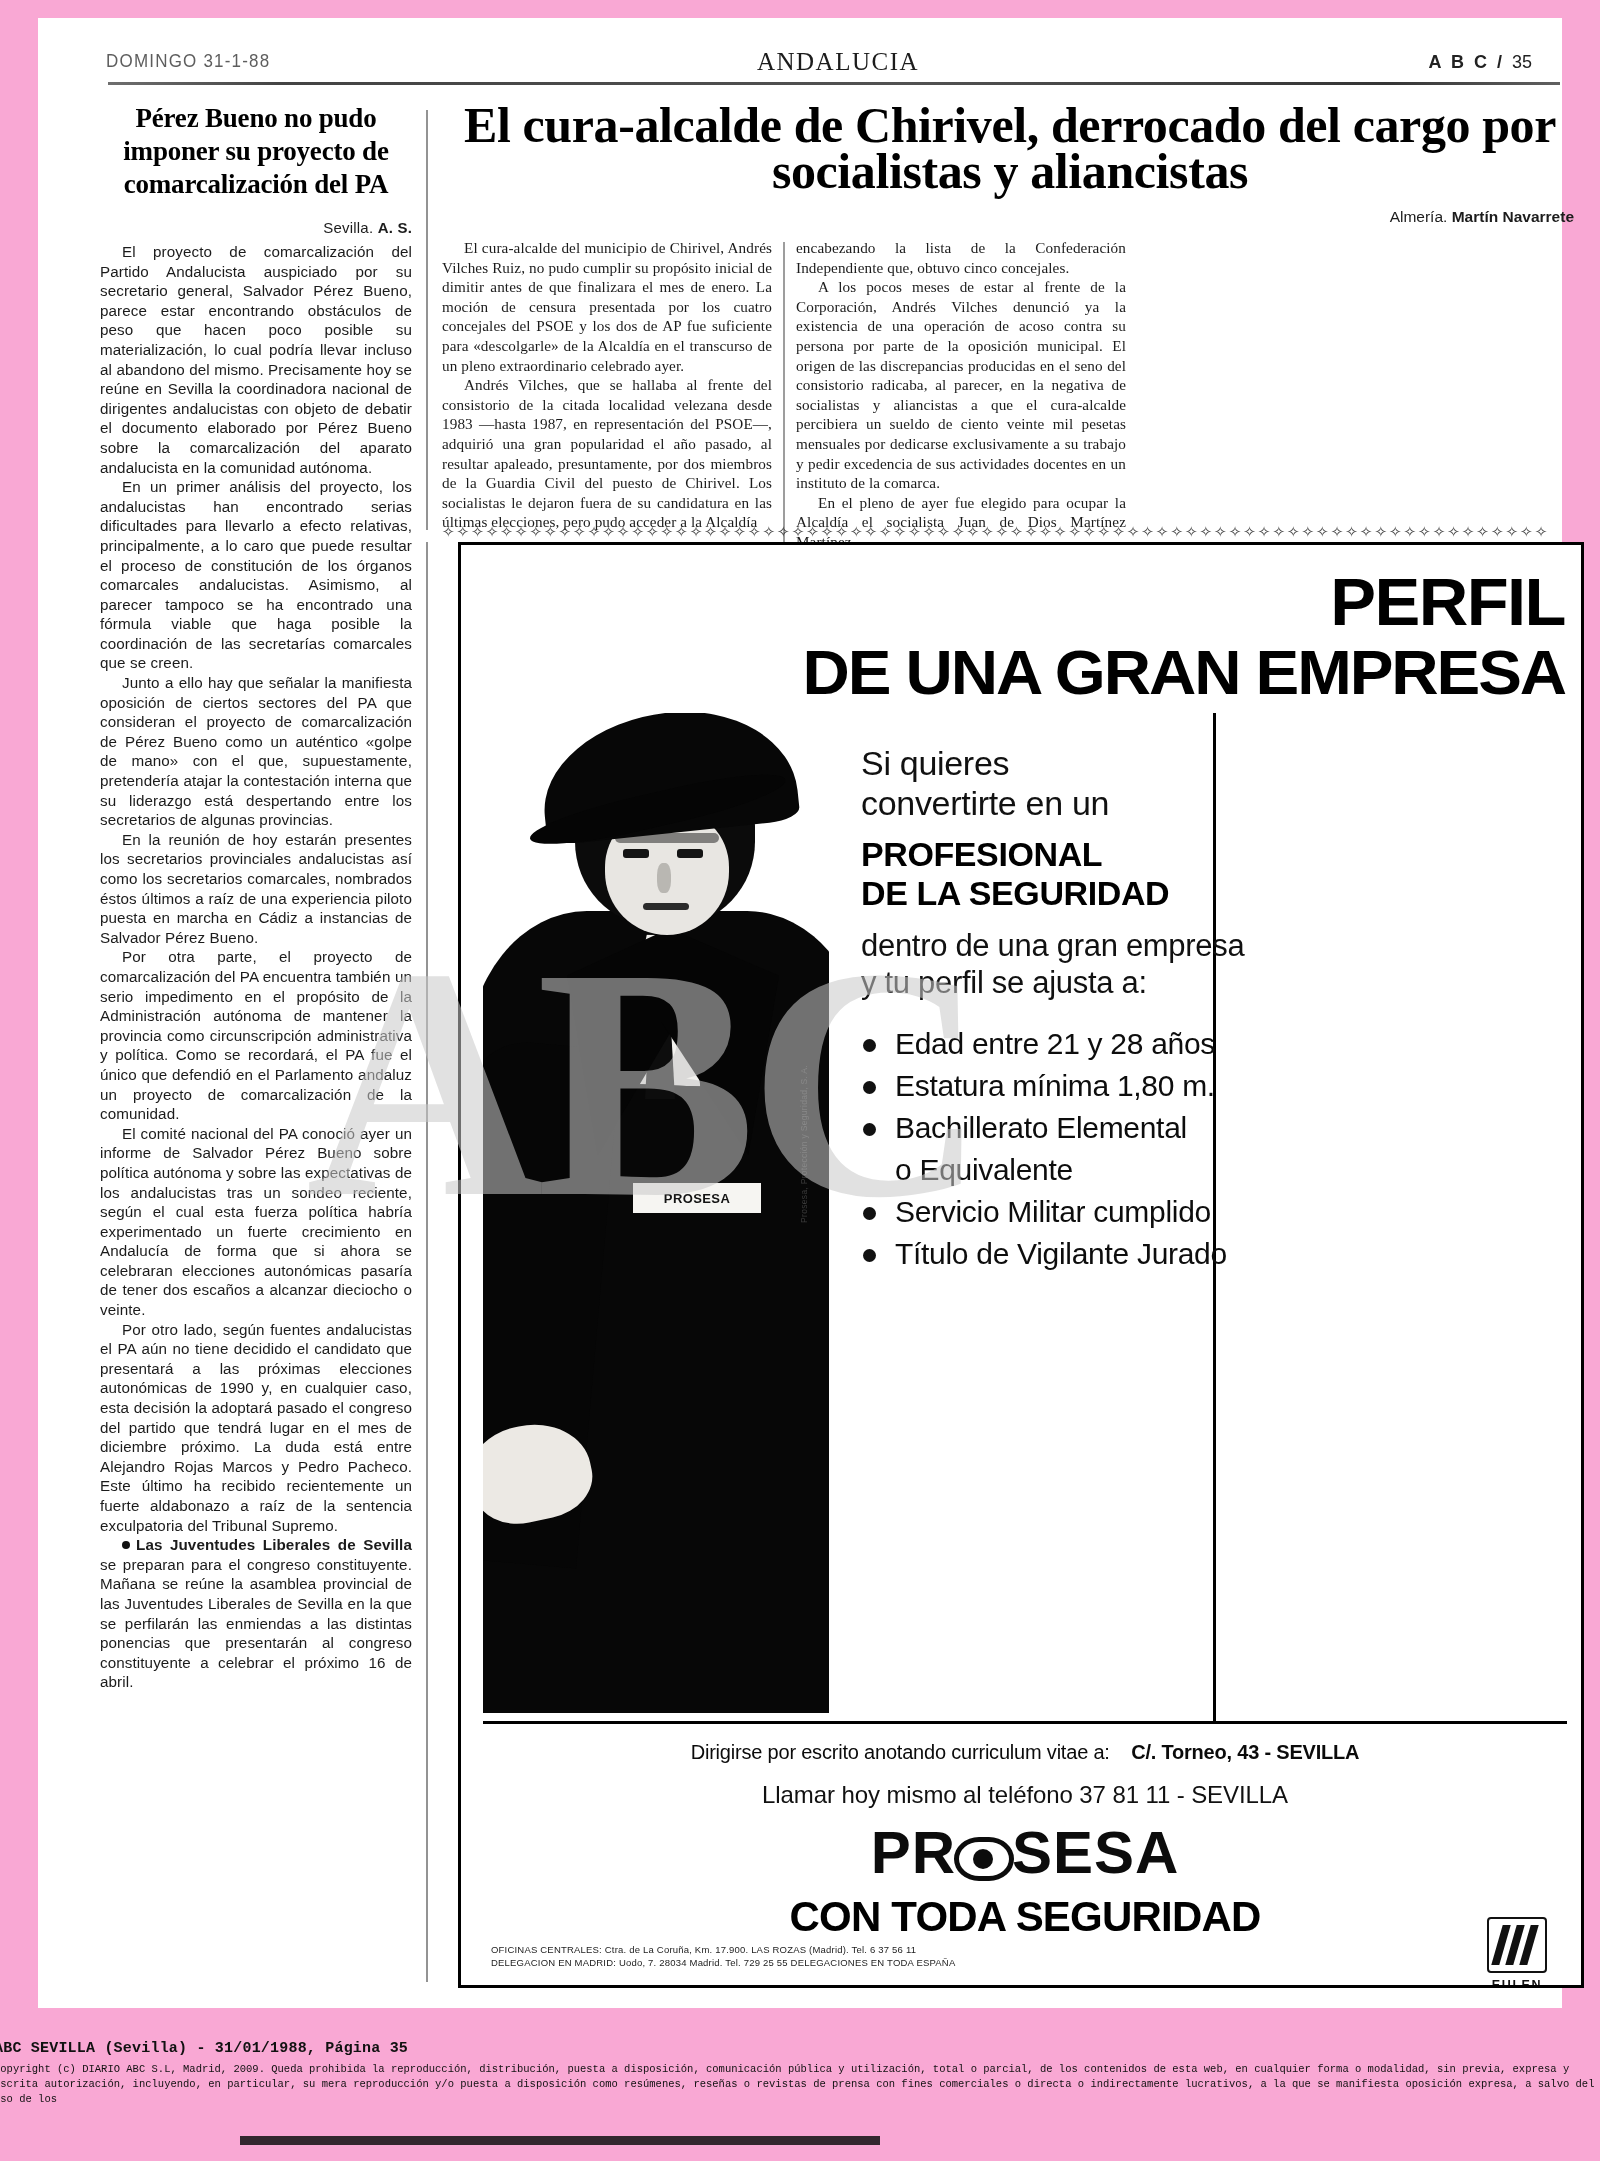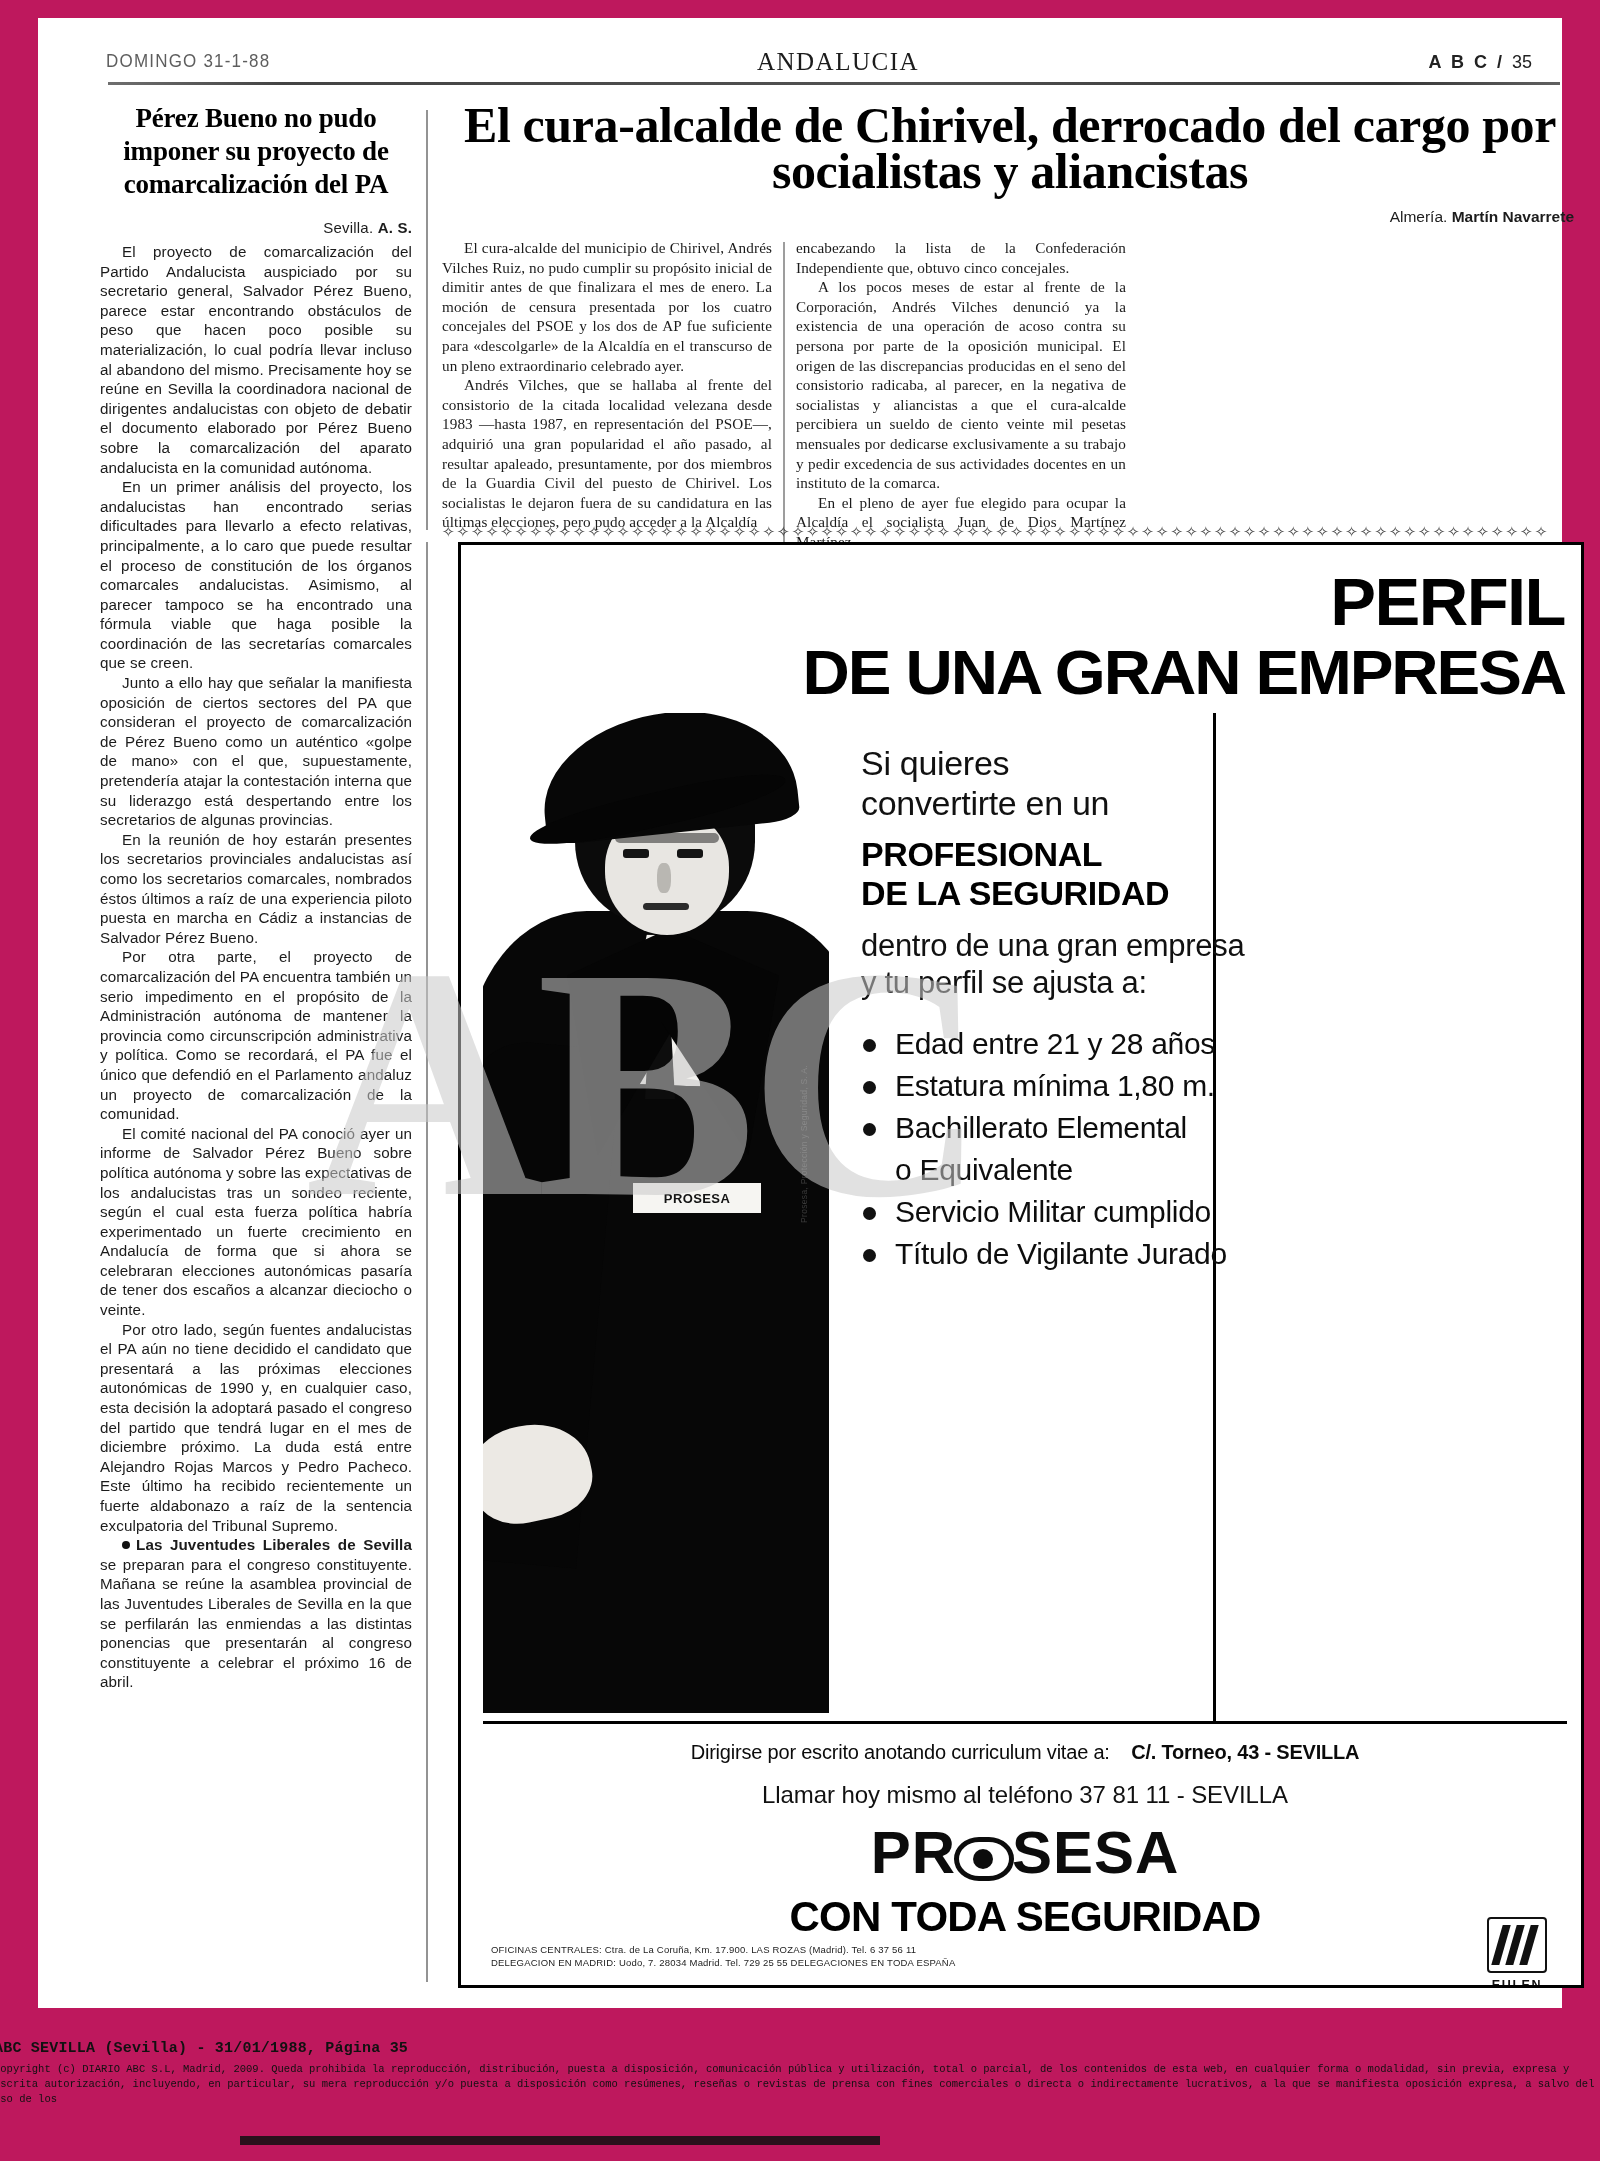--- a/index.html
+++ b/index.html
@@ -6,21 +6,21 @@
   html,body{margin:0;padding:0;background:#ffffff;}
   body{
     width:1600px;height:2161px;position:relative;overflow:hidden;
     font-family:"Liberation Sans", sans-serif;
     color:#111;
   }
 
   
   .scan{
     position:absolute;left:0;top:0;width:1600px;height:2161px;
-    background:#be185d;
+    background:#f9a8d4;
   }
   .paper{
     position:absolute;left:38px;top:18px;width:1524px;height:1990px;
     background:#ffffff;
   }
 
   
   .masthead{
     position:absolute;left:60px;top:30px;width:1480px;height:36px;
   }

